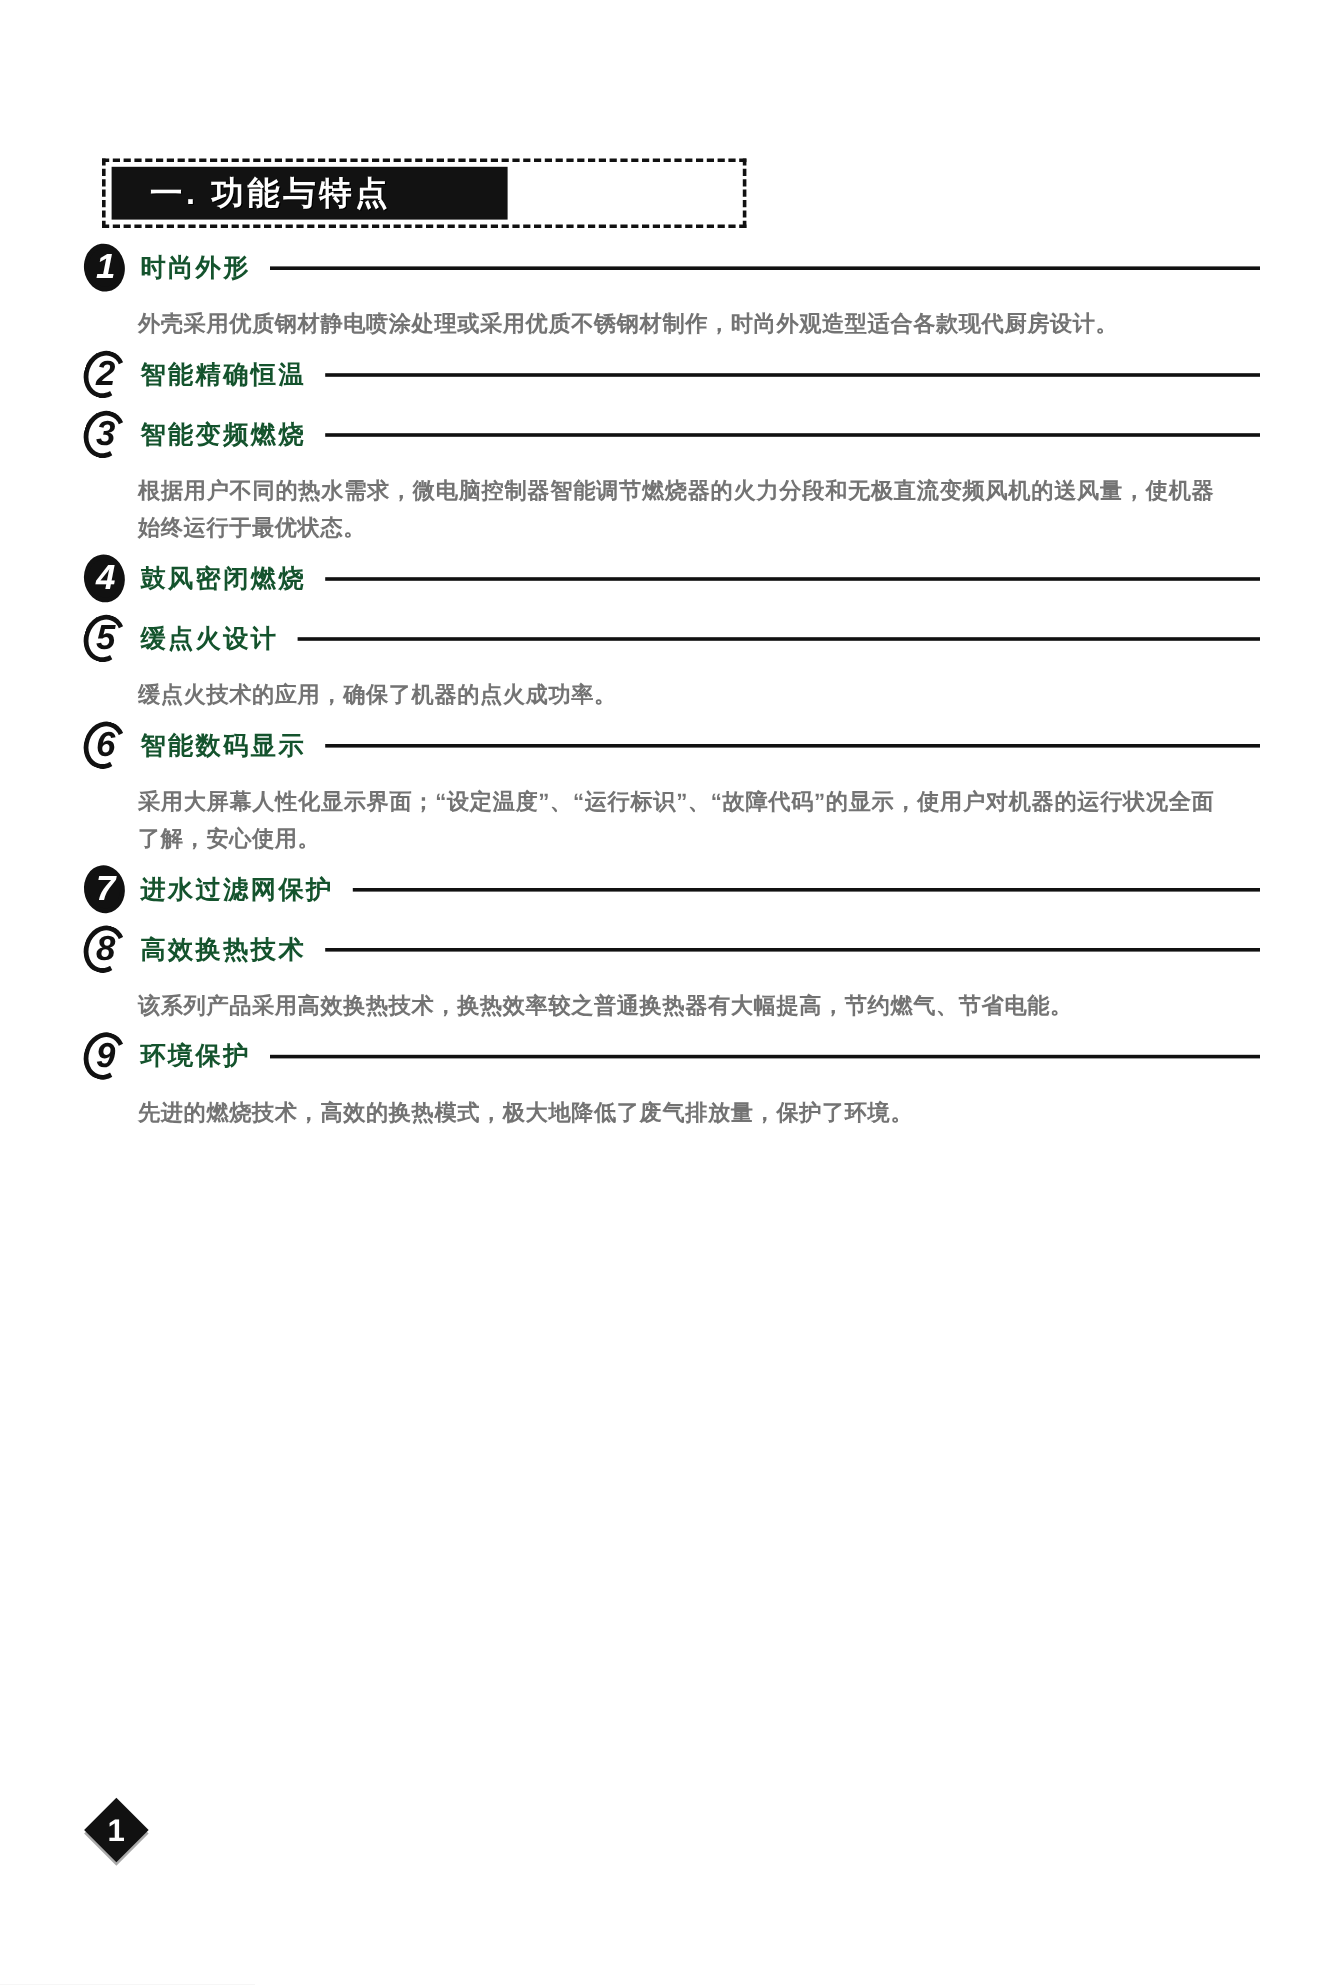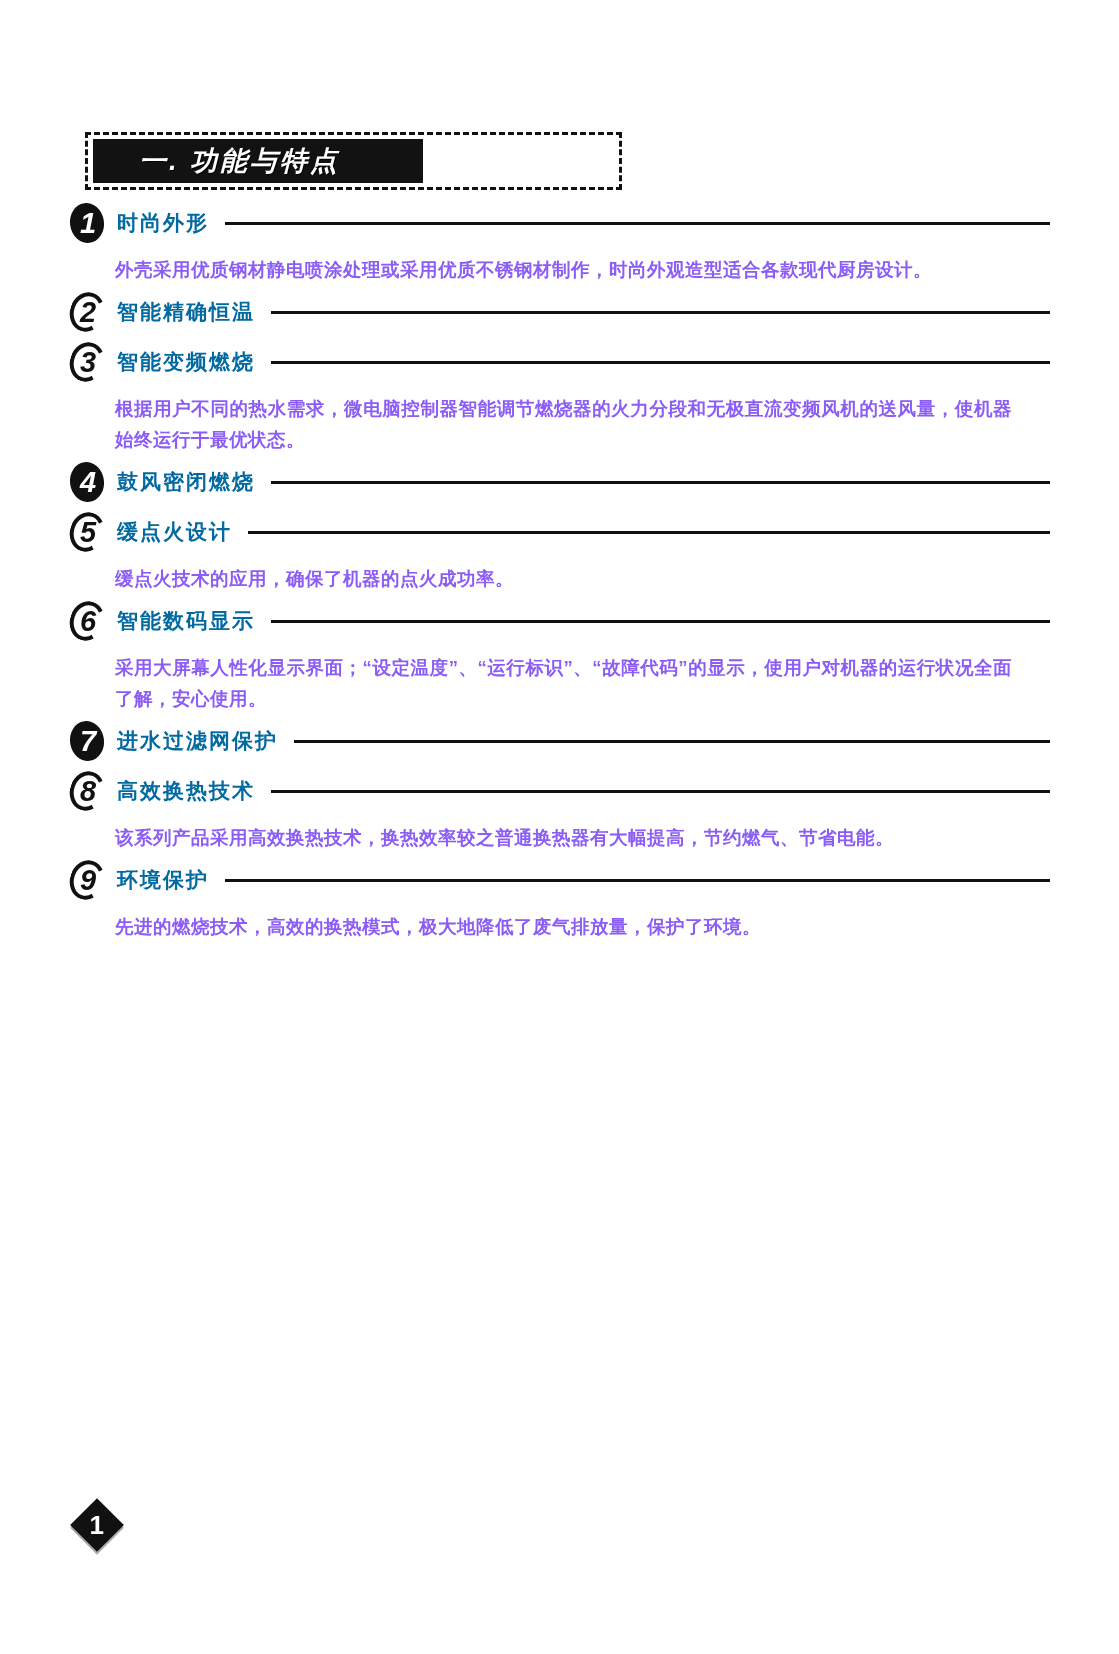--- a/index.html
+++ b/index.html
@@ -12,24 +12,23 @@
   
   .hdr-dashed {
     position:absolute; left:85px; top:132px; width:537px; height:58px;
     border:3px dashed #111; padding:4px 5px;
   }
   .hdr-black {
     width:330px; height:44px; background:#121212;
     display:flex; align-items:center; padding-left:32px;
   }
   .hdr-title {
-    color:#fff; font-size:27px; font-weight:bold; font-style:italic;
+    color:#fff; font-size:27px; font-weight:bold; 
     letter-spacing:3px; white-space:nowrap;
     text-shadow:1px 1px 0 #000;
-    margin-left:14px;
   }
   
   .sections {
     position:absolute; left:0; top:200px; width:1119px;
     padding:0 69px 0 68px;
   }
   .section { margin-bottom:4px; }
   .sec-head { display:flex; align-items:center; height:46px; }
   .icon { position:relative; width:40px; height:46px; flex:0 0 auto; }
   .icon .arc {
@@ -40,27 +39,27 @@
   .icon.outline .arc { border-right-color:transparent; transform:rotate(18deg); }
   .icon .num {
     position:absolute; left:0; top:0; width:40px; height:46px;
     display:flex; align-items:center; justify-content:center;
     font-style:italic; font-weight:bold; font-size:29px; line-height:1;
   }
   .icon.filled .num { color:#fff; }
   .icon.outline .num { color:#111; }
   .sec-title {
     margin-left:9px; font-size:21px; font-weight:bold;
-    letter-spacing:2px; white-space:nowrap; color:#0369a1;
+    letter-spacing:2px; white-space:nowrap; color:#14532d;
   }
   .sec-rule { flex:1 1 auto; height:3px; background:#111; margin-left:16px; }
   .sec-body {
     margin:8px 38px 4px 47px;
     font-size:18.5px; font-weight:bold; line-height:31px;
-    text-align:justify; color:#8b5cf6; letter-spacing:0.5px;
+    text-align:justify; color:#737373; letter-spacing:0.5px;
   }
   
   .page-num {
     position:absolute; left:78px; top:1506px; width:38px; height:38px;
     background:#111; transform:rotate(45deg);
     box-shadow:2px 2px 0 #aaa;
     display:flex; align-items:center; justify-content:center;
   }
   .page-num span {
     transform:rotate(-45deg); color:#fff; font-weight:bold; font-size:26px;

